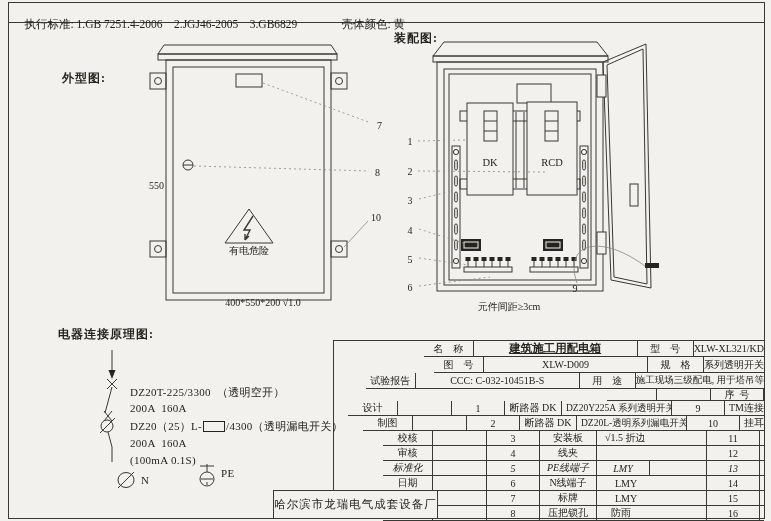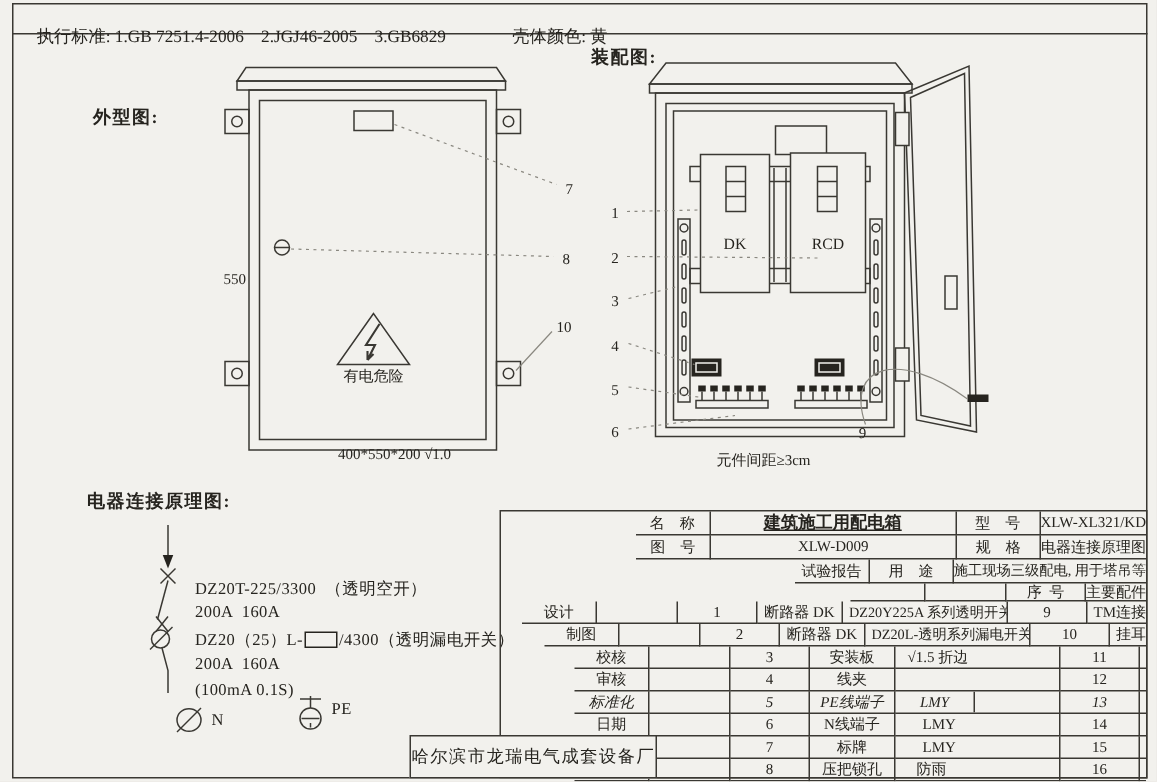--- a/index.html
+++ b/index.html
@@ -261,33 +261,33 @@
     <div class="t-row" style="height:16px;">
       <div class="t-cell" style="width:50px;">名    称</div>
       <div class="t-cell bold" style="width:164px;font-size:11.5px;">建筑施工用配电箱</div>
       <div class="t-cell" style="width:56px;">型    号</div>
       <div class="t-cell last">XLW-XL321/KD</div>
     </div>
     <div class="t-row" style="height:16px;">
       <div class="t-cell" style="width:50px;">图    号</div>
       <div class="t-cell" style="width:164px;">XLW-D009</div>
       <div class="t-cell" style="width:56px;">规    格</div>
-      <div class="t-cell last">电器连接原理图</div>
+      <div class="t-cell last">系列透明开关</div>
     </div>
     <div class="t-row" style="height:16px;">
       <div class="t-cell" style="width:50px;">试验报告</div>
+      <div class="t-cell" style="width:164px;">CCC: C-032-10451B-S</div>
       <div class="t-cell" style="width:56px;">用    途</div>
       <div class="t-cell last" style="font-size:9.5px;">施工现场三级配电, 用于塔吊等</div>
     </div>
 
     <div class="t-row" style="height:12px;">
       <div class="t-cell" style="width:50px;"></div>
       <div class="t-cell" style="width:54px;"></div>
       <div class="t-cell" style="width:53px;">序  号</div>
-      <div class="t-cell last">主要配件</div>
     </div>
 
     <div class="t-row" style="height:15px;">
       <div class="t-cell" style="width:50px;">设计</div>
       <div class="t-cell" style="width:54px;"></div>
       <div class="t-cell" style="width:53px;">1</div>
       <div class="t-cell" style="width:57px;">断路器 DK</div>
       <div class="t-cell left" style="width:110px;font-size:9.5px;">DZ20Y225A 系列透明开关</div>
       <div class="t-cell" style="width:53px;">9</div>
       <div class="t-cell last left">TM连接</div>

